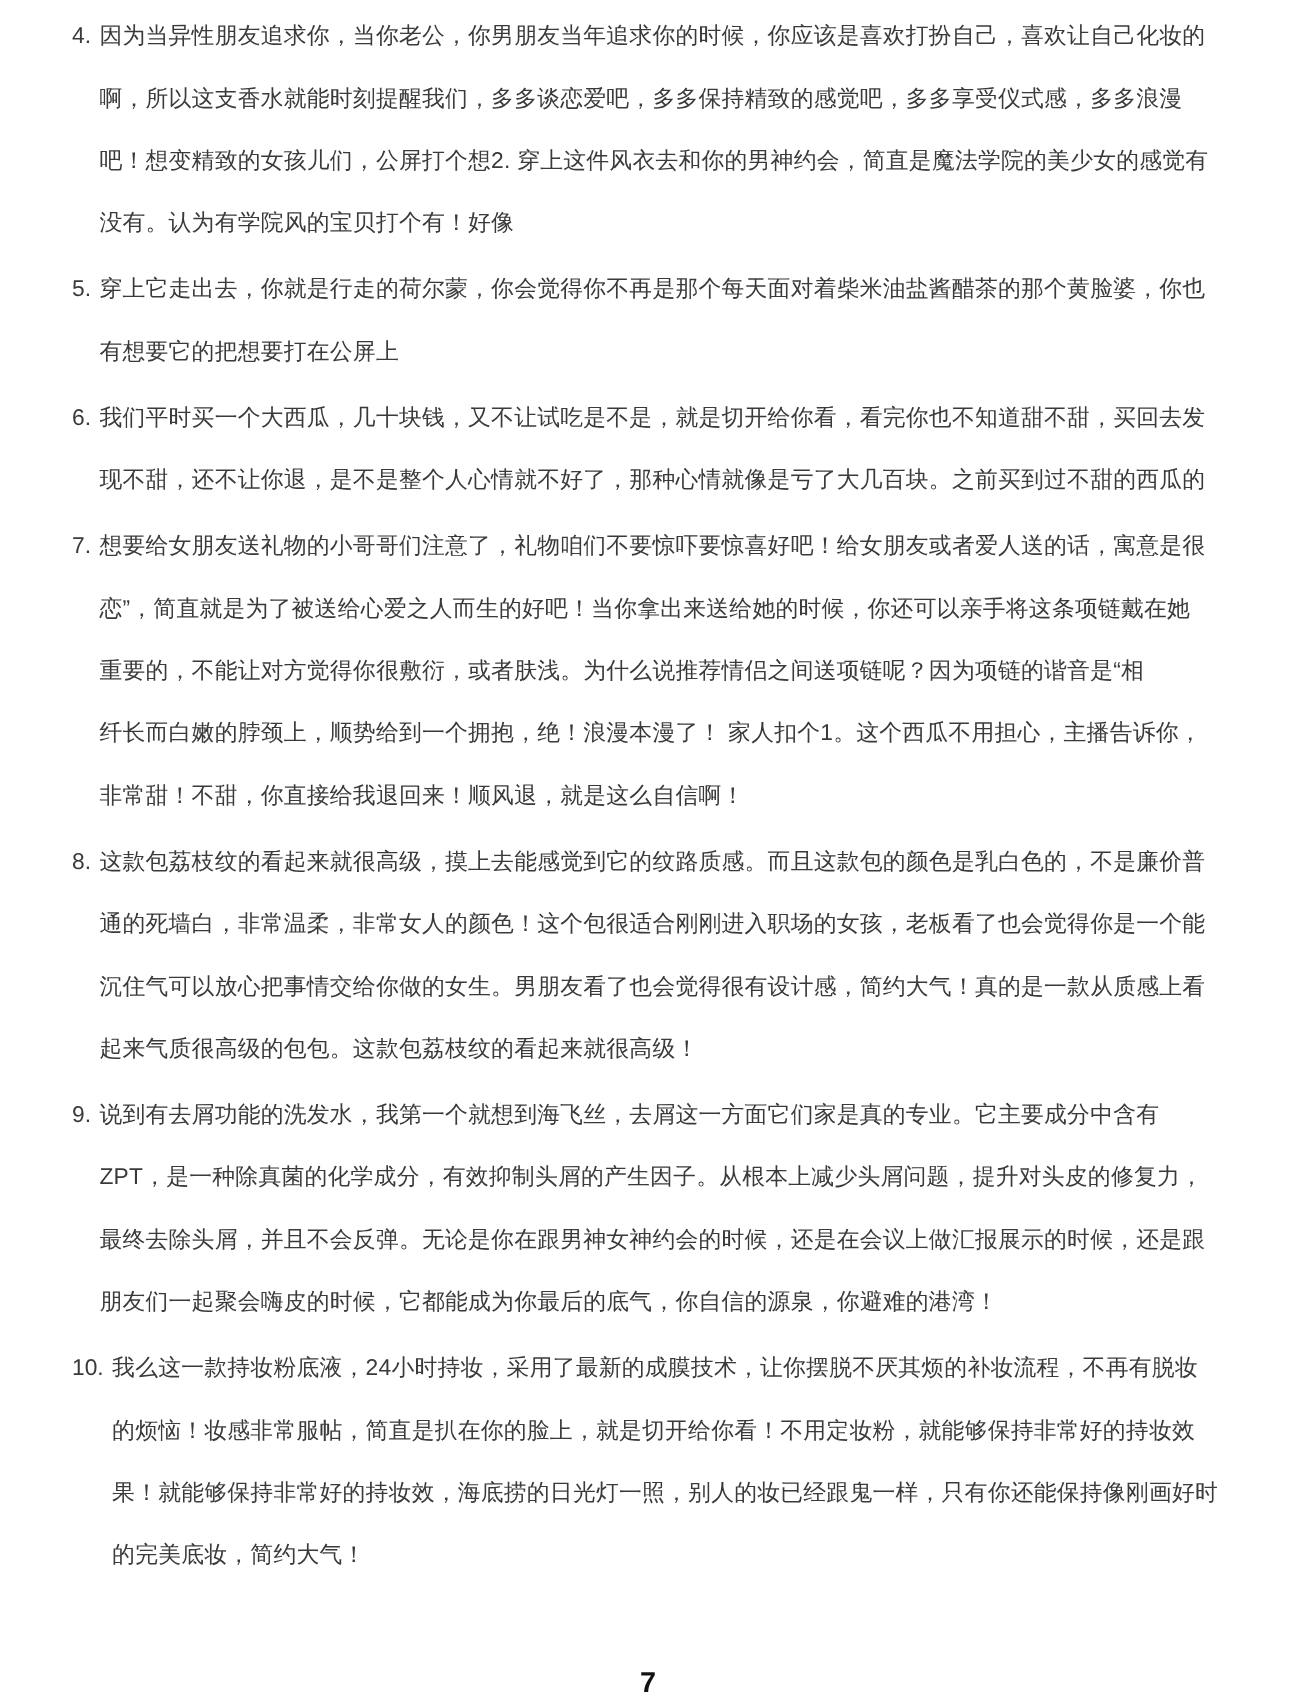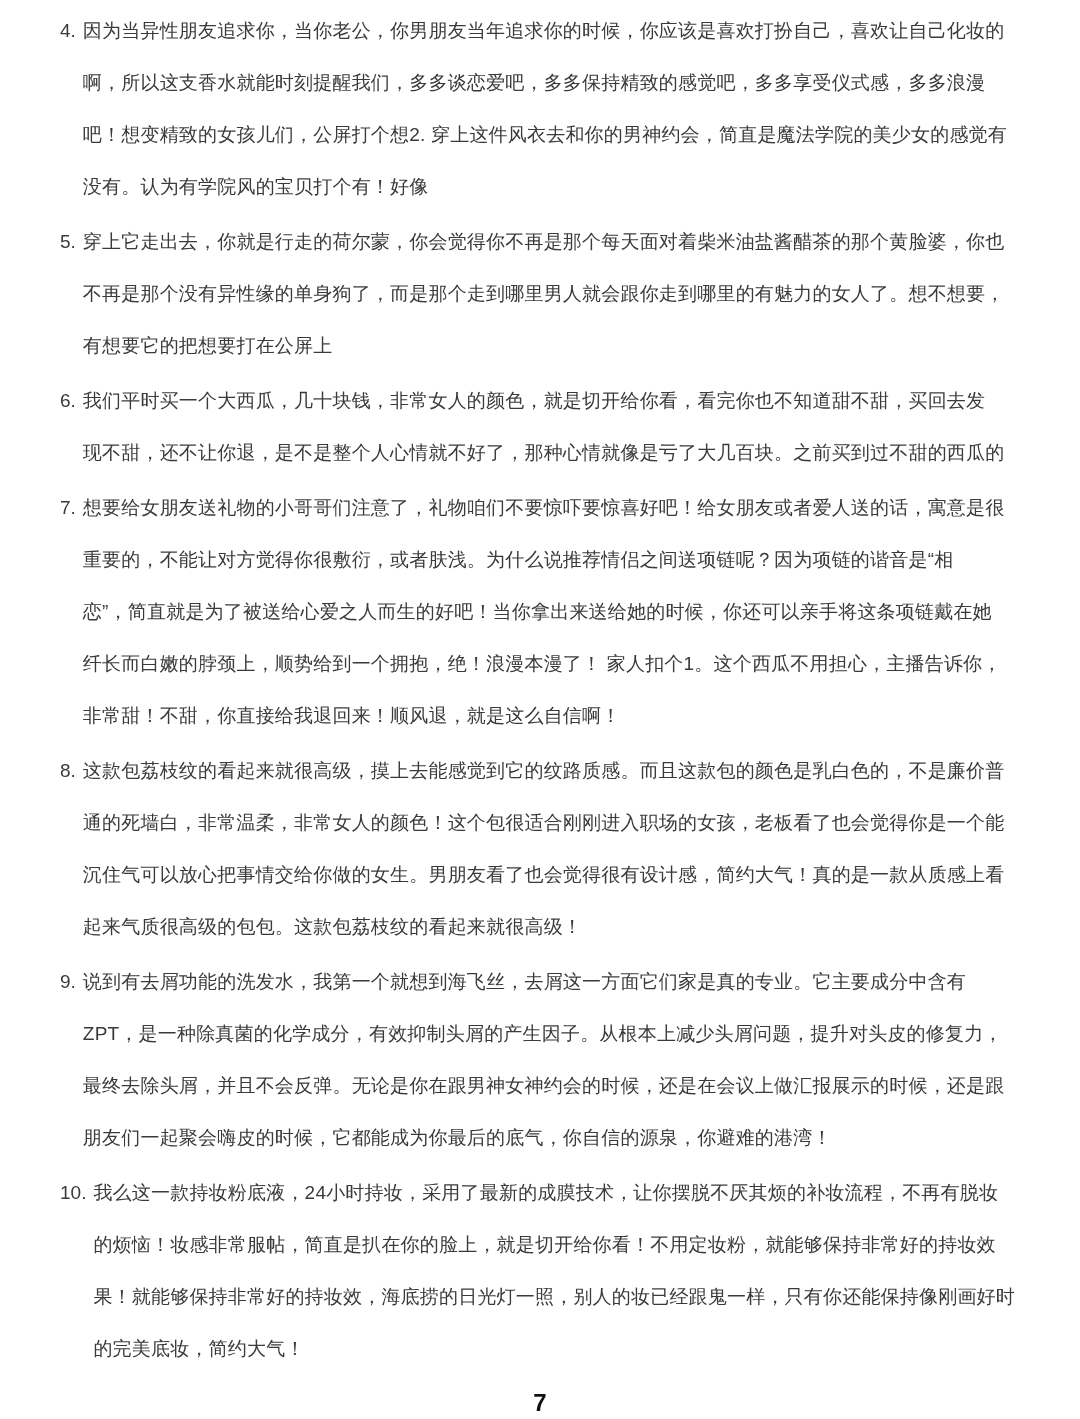--- a/index.html
+++ b/index.html
@@ -64,39 +64,38 @@
         <div class="line">啊，所以这支香水就能时刻提醒我们，多多谈恋爱吧，多多保持精致的感觉吧，多多享受仪式感，多多浪漫</div>
         <div class="line">吧！想变精致的女孩儿们，公屏打个想2. 穿上这件风衣去和你的男神约会，简直是魔法学院的美少女的感觉有</div>
         <div class="line">没有。认为有学院风的宝贝打个有！好像</div>
       </div>
     </div>
 
     <div class="item">
       <span class="num">5.</span>
       <div class="lines">
         <div class="line">穿上它走出去，你就是行走的荷尔蒙，你会觉得你不再是那个每天面对着柴米油盐酱醋茶的那个黄脸婆，你也</div>
-        <div class="line">不再是那个没有异性缘的单身狗了，而是那个走到哪里男人就会跟你走到哪里的有魅力的女人了。想不想要，</div>
         <div class="line">有想要它的把想要打在公屏上</div>
       </div>
     </div>
 
     <div class="item">
       <span class="num">6.</span>
       <div class="lines">
-        <div class="line">我们平时买一个大西瓜，几十块钱，非常女人的颜色，就是切开给你看，看完你也不知道甜不甜，买回去发</div>
+        <div class="line">我们平时买一个大西瓜，几十块钱，又不让试吃是不是，就是切开给你看，看完你也不知道甜不甜，买回去发</div>
         <div class="line">现不甜，还不让你退，是不是整个人心情就不好了，那种心情就像是亏了大几百块。之前买到过不甜的西瓜的</div>
       </div>
     </div>
 
     <div class="item">
       <span class="num">7.</span>
       <div class="lines">
         <div class="line">想要给女朋友送礼物的小哥哥们注意了，礼物咱们不要惊吓要惊喜好吧！给女朋友或者爱人送的话，寓意是很</div>
+        <div class="line">恋”，简直就是为了被送给心爱之人而生的好吧！当你拿出来送给她的时候，你还可以亲手将这条项链戴在她</div>
         <div class="line">重要的，不能让对方觉得你很敷衍，或者肤浅。为什么说推荐情侣之间送项链呢？因为项链的谐音是“相</div>
-        <div class="line">恋”，简直就是为了被送给心爱之人而生的好吧！当你拿出来送给她的时候，你还可以亲手将这条项链戴在她</div>
         <div class="line">纤长而白嫩的脖颈上，顺势给到一个拥抱，绝！浪漫本漫了！ 家人扣个1。这个西瓜不用担心，主播告诉你，</div>
         <div class="line">非常甜！不甜，你直接给我退回来！顺风退，就是这么自信啊！</div>
       </div>
     </div>
 
     <div class="item">
       <span class="num">8.</span>
       <div class="lines">
         <div class="line">这款包荔枝纹的看起来就很高级，摸上去能感觉到它的纹路质感。而且这款包的颜色是乳白色的，不是廉价普</div>
         <div class="line">通的死墙白，非常温柔，非常女人的颜色！这个包很适合刚刚进入职场的女孩，老板看了也会觉得你是一个能</div>

